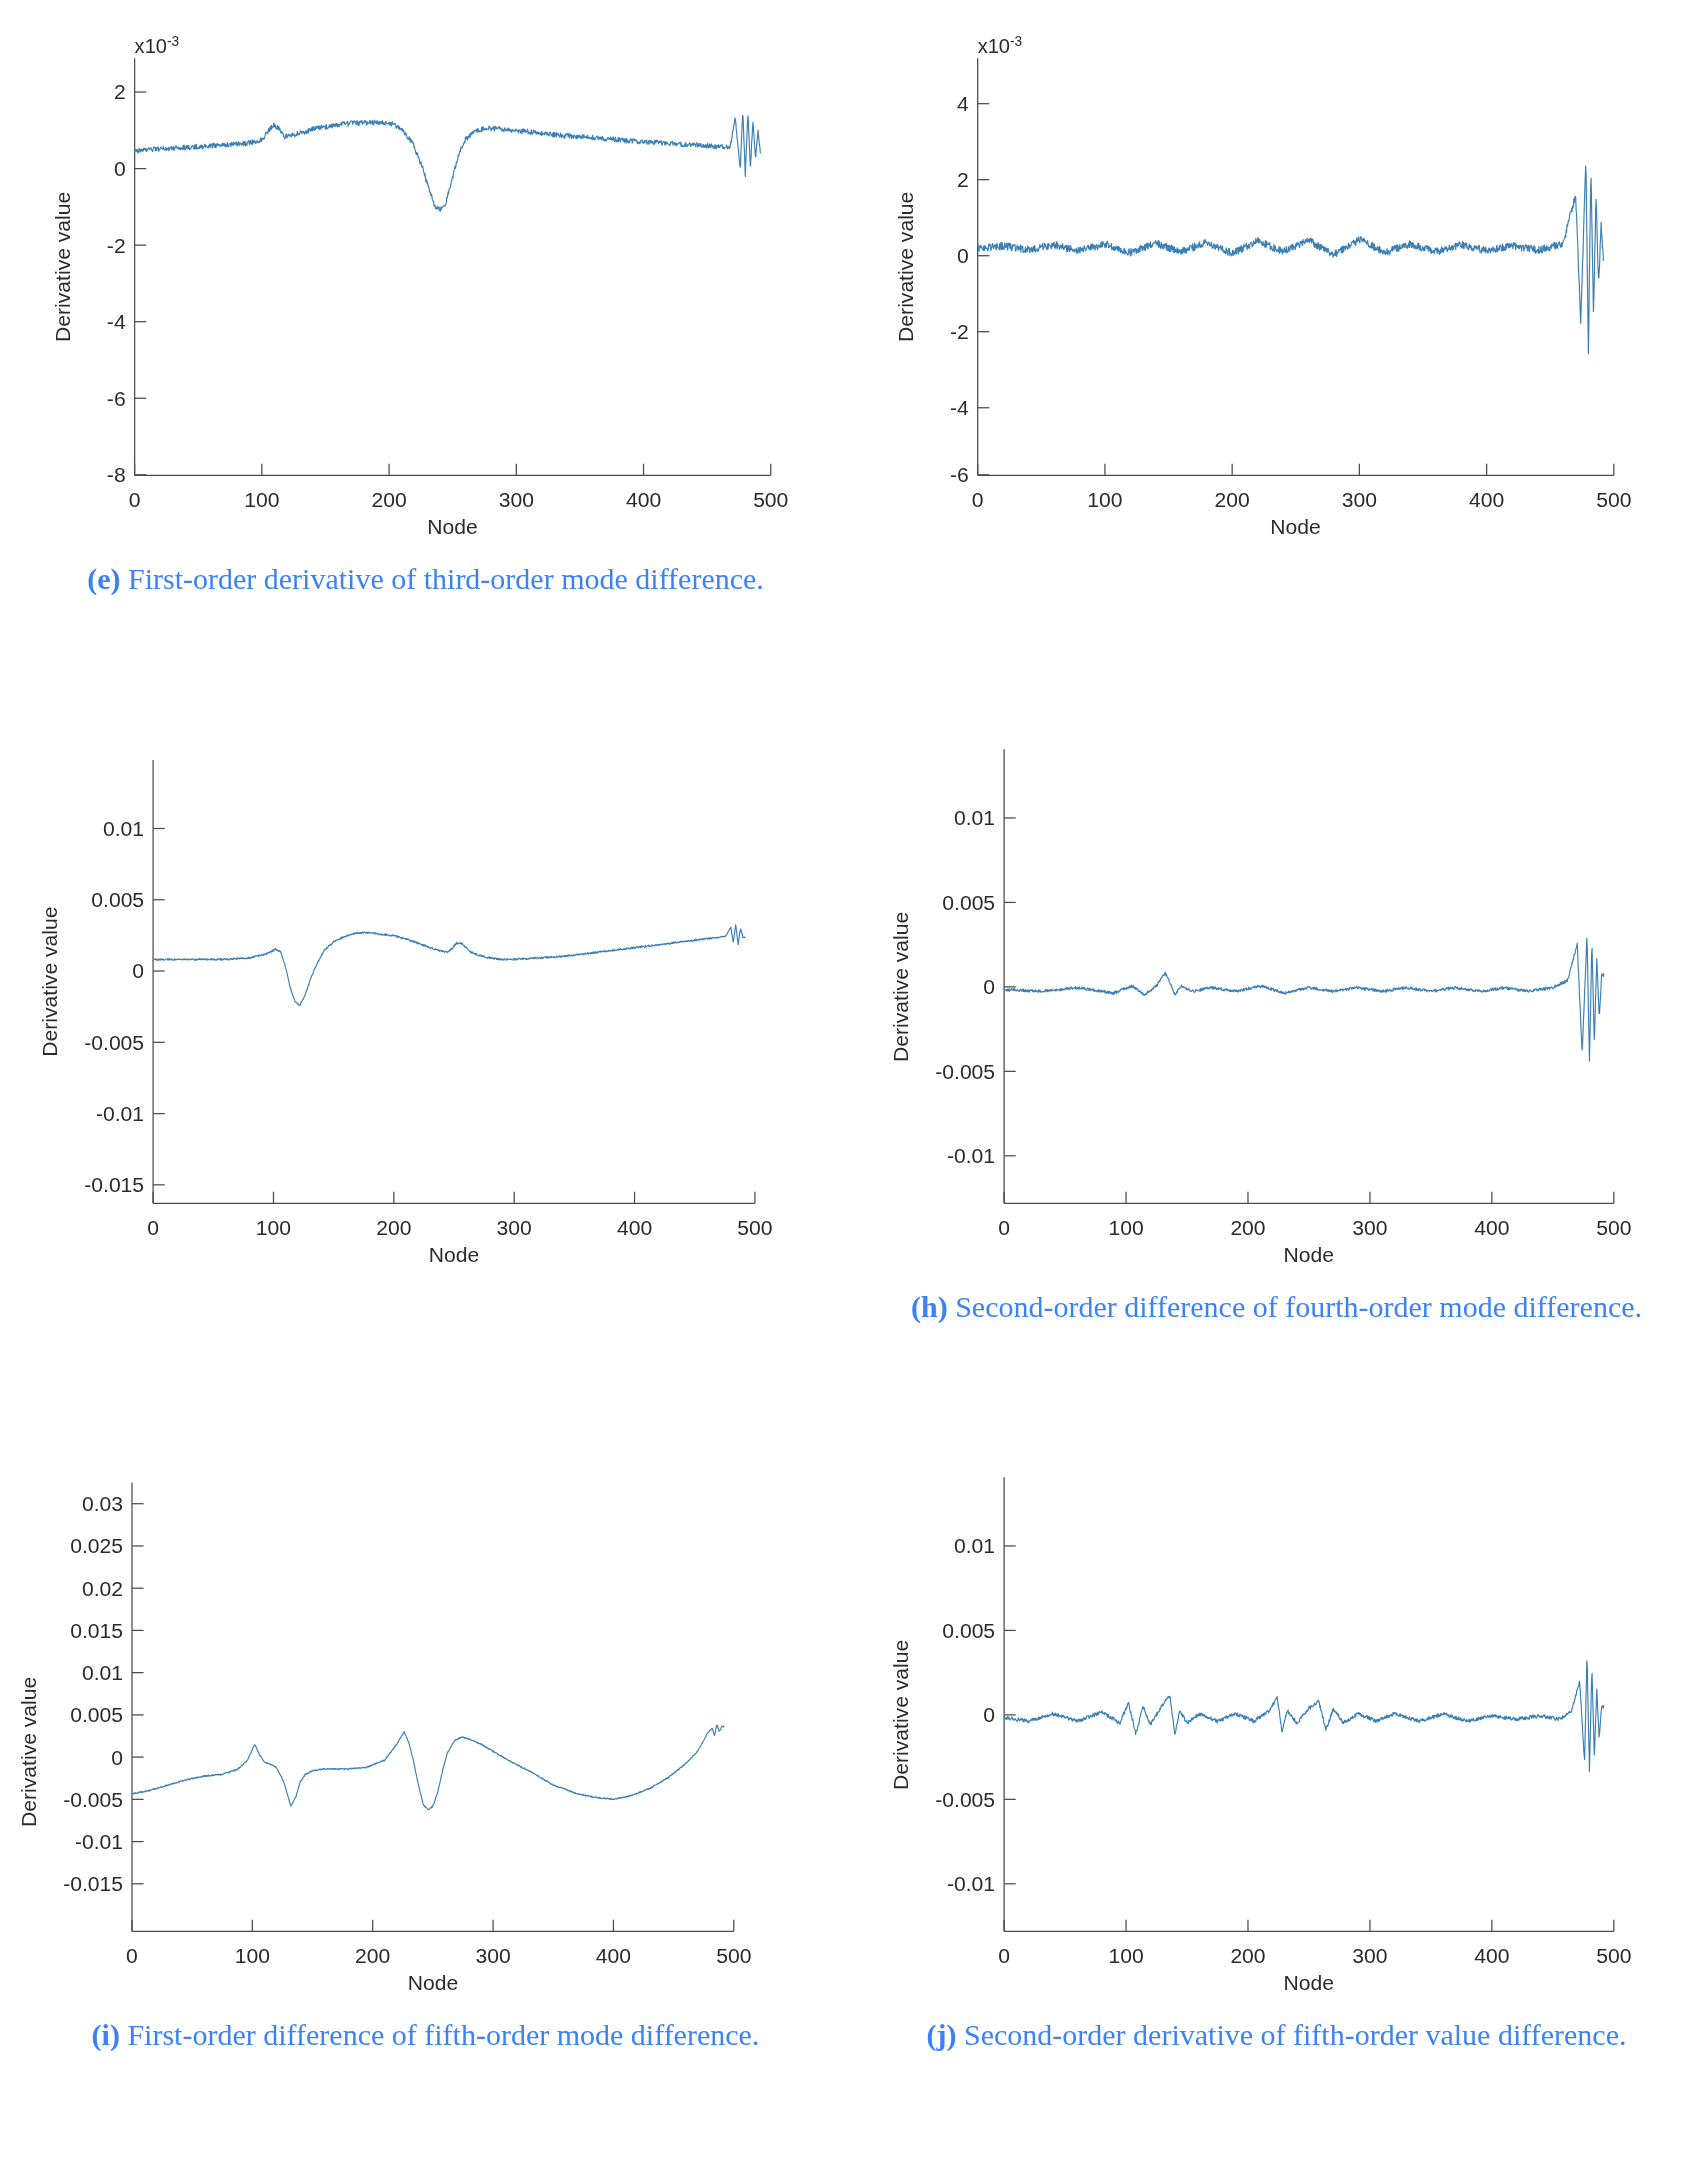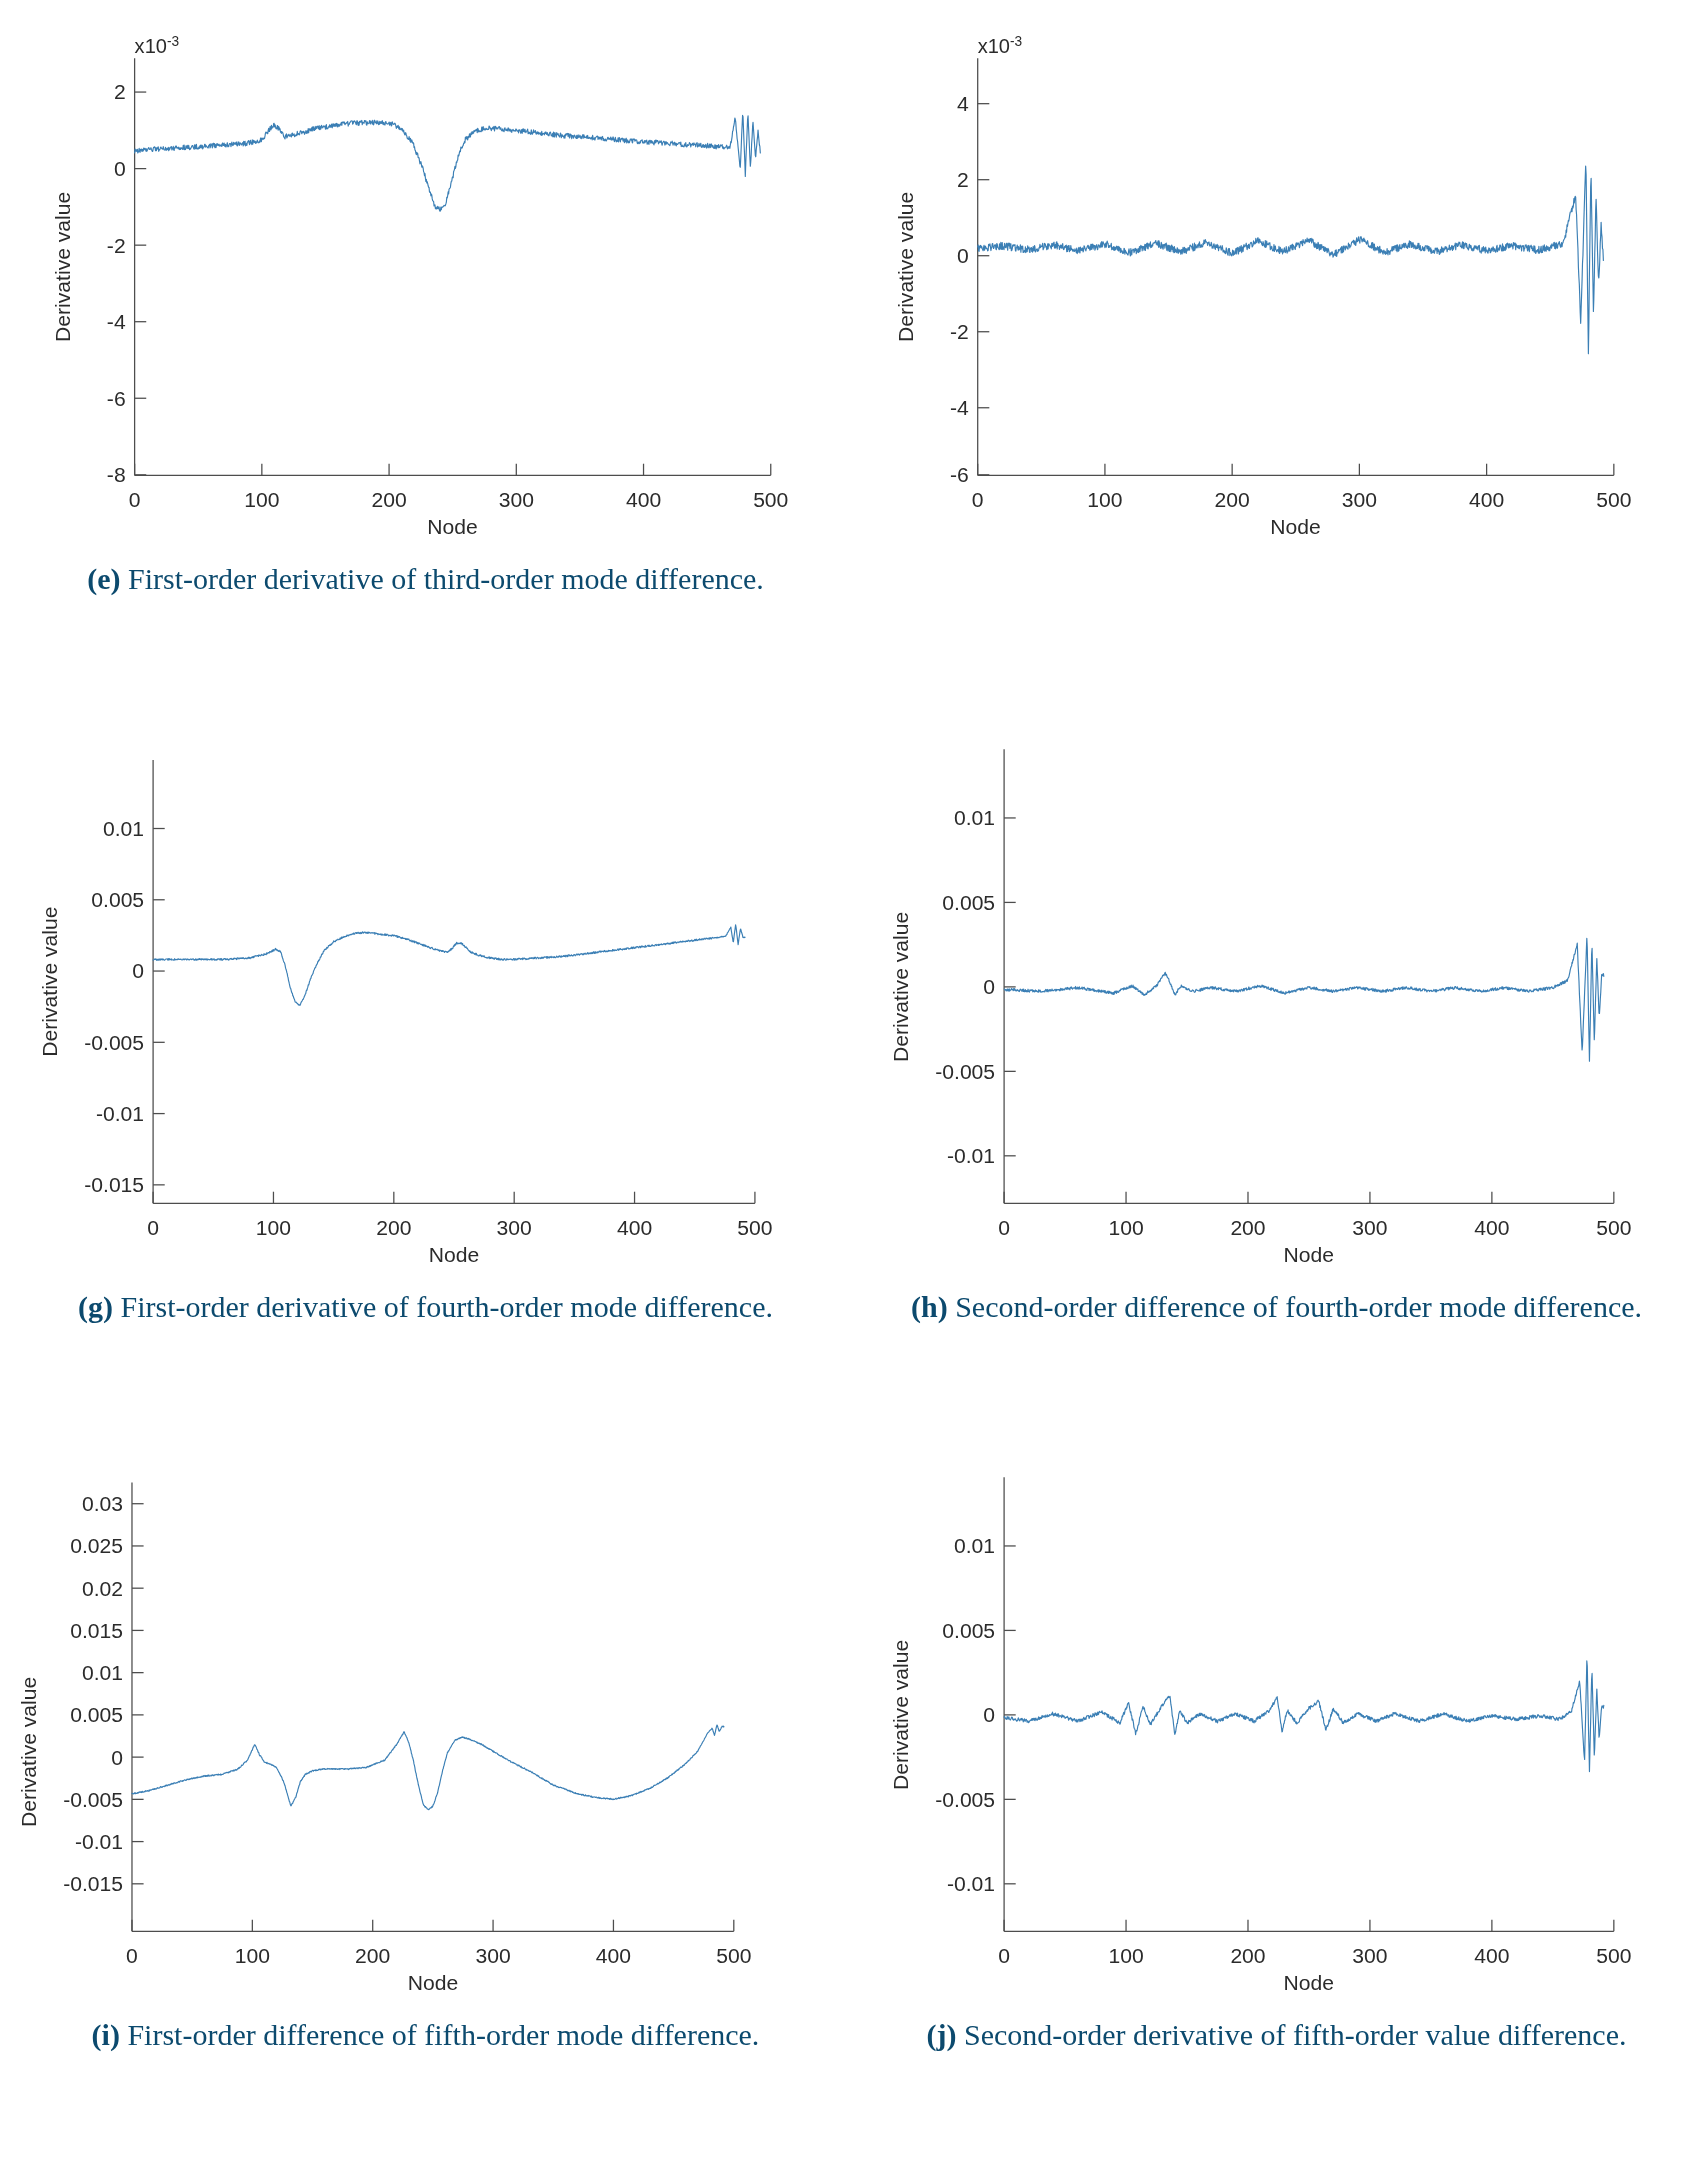--- a/index.html
+++ b/index.html
@@ -27,21 +27,21 @@
   .figure {
     position: relative;
     width: 100%;
     height: 560px;
   }
   .caption {
     text-align: center;
     font-family: "Liberation Serif", serif;
     font-size: 30px;
     line-height: 1.28;
-    color: #0c4a6e;
+    color: #3b82f6;
     padding: 0 44px;
     box-sizing: border-box;
   }
   .caption .lbl {
     font-weight: bold;
   }
   svg {
     display: block;
   }
   .axis-line {
@@ -203,24 +203,20 @@
           <text class="ticklabel" x="974" y="960" text-anchor="middle">300</text>
           <line class="tick" x1="1202" y1="900" x2="1202" y2="878"></line>
           <text class="ticklabel" x="1202" y="960" text-anchor="middle">400</text>
           <line class="tick" x1="1430" y1="900" x2="1430" y2="878"></line>
           <text class="ticklabel" x="1430" y="960" text-anchor="middle">500</text>
         </g>
         <text class="axtitle" x="860" y="1012" text-anchor="middle">Node</text>
         <text class="axtitle" x="108" y="480" text-anchor="middle" transform="rotate(-90 108 480)">Derivative value</text>
         <path class="dataline" id="path-g" d="M290.0 439.3 L290.8 439.0 L291.6 438.3 L292.4 437.2 L293.3 437.9 L294.1 438.1 L294.9 437.1 L295.7 438.4 L296.5 439.6 L297.3 437.3 L298.1 439.4 L299.0 439.1 L299.8 437.8 L300.6 439.4 L301.4 437.1 L302.2 437.7 L303.0 439.4 L303.8 437.1 L304.7 438.9 L305.5 437.3 L306.3 437.9 L307.1 437.1 L307.9 438.8 L308.7 437.3 L309.5 437.5 L310.4 439.2 L311.2 439.5 L312.0 439.6 L312.8 438.1 L313.6 437.8 L314.4 437.2 L315.2 437.1 L316.1 437.0 L316.9 436.8 L317.7 439.2 L318.5 438.6 L319.3 436.5 L320.1 439.3 L320.9 436.6 L321.8 437.9 L322.6 437.9 L323.4 437.6 L324.2 439.3 L325.0 437.1 L325.8 438.0 L326.6 438.5 L327.5 439.0 L328.3 438.8 L329.1 439.5 L329.9 439.5 L330.7 436.6 L331.5 438.2 L332.3 437.8 L333.2 438.7 L334.0 438.3 L334.8 438.3 L335.6 437.6 L336.4 438.6 L337.2 437.1 L338.0 436.8 L338.9 437.9 L339.7 437.8 L340.5 437.6 L341.3 437.5 L342.1 438.1 L342.9 437.6 L343.7 438.4 L344.6 439.1 L345.4 438.9 L346.2 438.0 L347.0 436.9 L347.8 438.3 L348.6 438.8 L349.4 437.4 L350.3 438.1 L351.1 437.1 L351.9 437.3 L352.7 437.2 L353.5 439.0 L354.3 438.6 L355.1 437.0 L356.0 437.6 L356.8 438.5 L357.6 438.0 L358.4 439.0 L359.2 438.4 L360.0 438.1 L360.8 437.2 L361.7 437.1 L362.5 438.1 L363.3 438.4 L364.1 437.7 L364.9 437.4 L365.7 436.8 L366.5 437.1 L367.4 439.2 L368.2 438.5 L369.0 439.6 L369.8 439.1 L370.6 436.9 L371.4 438.3 L372.2 439.4 L373.1 437.5 L373.9 439.1 L374.7 437.9 L375.5 437.0 L376.3 438.4 L377.1 437.6 L377.9 436.4 L378.8 438.1 L379.6 437.7 L380.4 436.8 L381.2 439.0 L382.0 437.3 L382.8 437.0 L383.6 438.1 L384.5 437.2 L385.3 438.7 L386.1 437.9 L386.9 436.9 L387.7 438.5 L388.5 438.7 L389.3 437.4 L390.2 436.7 L391.0 438.7 L391.8 437.2 L392.6 439.3 L393.4 437.2 L394.2 437.8 L395.0 438.0 L395.9 438.3 L396.7 438.8 L397.5 438.1 L398.3 438.5 L399.1 436.9 L399.9 437.8 L400.7 436.6 L401.6 439.5 L402.4 437.4 L403.2 437.2 L404.0 437.3 L404.8 438.3 L405.6 436.7 L406.4 439.3 L407.3 439.4 L408.1 438.6 L408.9 438.2 L409.7 439.1 L410.5 438.1 L411.3 438.8 L412.1 436.9 L413.0 437.8 L413.8 436.7 L414.6 437.1 L415.4 436.8 L416.2 438.6 L417.0 439.0 L417.8 436.4 L418.7 438.8 L419.5 436.4 L420.3 439.4 L421.1 439.1 L421.9 439.4 L422.7 437.1 L423.5 437.8 L424.4 437.0 L425.2 436.3 L426.0 436.4 L426.8 438.4 L427.6 436.8 L428.4 437.7 L429.2 438.5 L430.1 436.8 L430.9 436.8 L431.7 438.4 L432.5 437.7 L433.3 439.3 L434.1 438.5 L434.9 437.8 L435.8 436.1 L436.6 436.4 L437.4 437.2 L438.2 436.1 L439.0 437.7 L439.8 438.1 L440.6 438.0 L441.5 436.5 L442.3 437.7 L443.1 435.5 L443.9 435.5 L444.7 436.8 L445.5 436.7 L446.3 436.4 L447.2 435.4 L448.0 438.3 L448.8 437.9 L449.6 435.5 L450.4 435.0 L451.2 435.1 L452.0 436.6 L452.9 437.2 L453.7 435.3 L454.5 435.8 L455.3 436.2 L456.1 435.1 L456.9 436.2 L457.7 435.1 L458.6 436.3 L459.4 436.3 L460.2 434.5 L461.0 434.7 L461.8 436.3 L462.6 436.8 L463.4 436.1 L464.3 436.4 L465.1 435.9 L465.9 435.2 L466.7 436.6 L467.5 436.4 L468.3 436.4 L469.1 435.0 L470.0 435.6 L470.8 433.7 L471.6 436.0 L472.4 434.1 L473.2 435.4 L474.0 436.3 L474.8 434.8 L475.7 434.0 L476.5 434.9 L477.3 433.5 L478.1 433.1 L478.9 434.8 L479.7 432.1 L480.5 434.4 L481.4 433.4 L482.2 431.6 L483.0 431.5 L483.8 430.8 L484.6 431.7 L485.4 431.7 L486.2 431.0 L487.1 430.7 L487.9 430.9 L488.7 431.9 L489.5 432.3 L490.3 429.2 L491.1 430.8 L491.9 430.2 L492.8 430.4 L493.6 431.3 L494.4 430.7 L495.2 428.6 L496.0 428.4 L496.8 429.7 L497.6 430.1 L498.5 430.2 L499.3 430.2 L500.1 426.9 L500.9 429.1 L501.7 428.8 L502.5 428.1 L503.3 427.9 L504.2 429.0 L505.0 425.7 L505.8 427.7 L506.6 426.6 L507.4 425.3 L508.2 425.5 L509.0 424.9 L509.9 426.1 L510.7 423.1 L511.5 423.9 L512.3 423.0 L513.1 424.5 L513.9 424.1 L514.7 421.9 L515.6 420.5 L516.4 423.3 L517.2 420.2 L518.0 419.5 L518.8 422.0 L519.6 420.2 L520.4 419.4 L521.3 418.1 L522.1 417.2 L522.9 420.2 L523.7 419.7 L524.5 419.0 L525.3 421.6 L526.1 420.9 L527.0 421.4 L527.8 422.7 L528.6 420.9 L529.4 422.2 L530.2 423.3 L531.0 422.1 L531.8 424.8 L532.7 425.4 L533.5 428.9 L534.3 432.5 L535.1 434.9 L535.9 437.1 L536.7 440.3 L537.5 442.5 L538.4 443.7 L539.2 445.3 L540.0 448.7 L540.8 453.4 L541.6 456.1 L542.4 458.5 L543.2 462.2 L544.1 464.9 L544.9 470.1 L545.7 472.5 L546.5 477.9 L547.3 480.6 L548.1 484.5 L548.9 488.0 L549.8 492.1 L550.6 492.7 L551.4 496.0 L552.2 499.3 L553.0 501.6 L553.8 502.0 L554.6 506.9 L555.5 506.9 L556.3 510.7 L557.1 512.3 L557.9 514.1 L558.7 517.1 L559.5 519.1 L560.3 518.6 L561.2 519.2 L562.0 520.7 L562.8 521.0 L563.6 521.6 L564.4 523.0 L565.2 524.1 L566.0 522.9 L566.9 524.6 L567.7 524.6 L568.5 524.7 L569.3 522.8 L570.1 519.9 L570.9 518.4 L571.7 517.5 L572.6 515.8 L573.4 514.1 L574.2 513.8 L575.0 511.6 L575.8 510.2 L576.6 507.8 L577.4 506.5 L578.3 503.8 L579.1 502.8 L579.9 498.5 L580.7 496.0 L581.5 496.4 L582.3 492.5 L583.1 490.5 L584.0 485.9 L584.8 486.4 L585.6 483.3 L586.4 479.3 L587.2 477.9 L588.0 474.6 L588.8 474.4 L589.7 470.5 L590.5 468.6 L591.3 467.7 L592.1 465.7 L592.9 464.9 L593.7 461.1 L594.5 458.8 L595.4 457.1 L596.2 454.8 L597.0 453.6 L597.8 453.4 L598.6 450.2 L599.4 448.8 L600.2 447.1 L601.1 446.2 L601.9 442.2 L602.7 442.5 L603.5 439.2 L604.3 440.1 L605.1 438.7 L605.9 437.1 L606.8 433.1 L607.6 433.6 L608.4 431.8 L609.2 428.3 L610.0 427.5 L610.8 427.9 L611.6 426.6 L612.5 422.8 L613.3 422.9 L614.1 420.3 L614.9 419.3 L615.7 418.7 L616.5 418.5 L617.3 419.5 L618.2 417.2 L619.0 415.3 L619.8 415.4 L620.6 416.5 L621.4 414.5 L622.2 411.8 L623.0 412.2 L623.9 411.7 L624.7 410.4 L625.5 411.6 L626.3 410.4 L627.1 408.9 L627.9 409.8 L628.7 408.7 L629.6 406.6 L630.4 406.7 L631.2 405.1 L632.0 402.9 L632.8 404.5 L633.6 403.6 L634.4 403.5 L635.3 404.4 L636.1 402.2 L636.9 401.2 L637.7 401.8 L638.5 401.0 L639.3 400.6 L640.1 399.7 L641.0 400.6 L641.8 400.6 L642.6 400.3 L643.4 399.7 L644.2 397.4 L645.0 399.4 L645.8 398.4 L646.7 395.8 L647.5 398.4 L648.3 395.8 L649.1 396.6 L649.9 395.5 L650.7 396.2 L651.5 394.5 L652.4 395.4 L653.2 395.6 L654.0 394.4 L654.8 394.8 L655.6 394.3 L656.4 394.5 L657.2 391.7 L658.1 392.5 L658.9 393.1 L659.7 392.2 L660.5 393.3 L661.3 391.2 L662.1 391.7 L662.9 391.8 L663.8 390.6 L664.6 391.2 L665.4 391.3 L666.2 390.3 L667.0 389.5 L667.8 390.3 L668.6 390.1 L669.5 388.0 L670.3 390.1 L671.1 390.3 L671.9 389.9 L672.7 387.5 L673.5 387.4 L674.3 387.3 L675.2 388.8 L676.0 387.2 L676.8 388.2 L677.6 388.3 L678.4 386.4 L679.2 388.3 L680.0 387.7 L680.9 388.9 L681.7 388.1 L682.5 386.8 L683.3 389.2 L684.1 387.6 L684.9 388.9 L685.7 387.2 L686.6 385.9 L687.4 386.1 L688.2 388.3 L689.0 387.5 L689.8 386.6 L690.6 386.3 L691.4 386.0 L692.3 387.9 L693.1 386.9 L693.9 388.4 L694.7 386.9 L695.5 386.3 L696.3 388.7 L697.1 388.5 L698.0 386.3 L698.8 388.0 L699.6 386.7 L700.4 387.4 L701.2 387.4 L702.0 388.2 L702.8 387.8 L703.7 387.9 L704.5 387.1 L705.3 387.7 L706.1 387.6 L706.9 388.4 L707.7 387.7 L708.5 387.5 L709.4 387.3 L710.2 390.4 L711.0 388.5 L711.8 387.5 L712.6 388.3 L713.4 389.0 L714.2 389.3 L715.1 389.0 L715.9 391.2 L716.7 389.8 L717.5 389.4 L718.3 390.4 L719.1 390.7 L719.9 390.2 L720.8 391.0 L721.6 389.8 L722.4 391.9 L723.2 390.2 L724.0 390.0 L724.8 392.0 L725.6 391.4 L726.5 391.2 L727.3 391.5 L728.1 392.1 L728.9 389.5 L729.7 392.4 L730.5 389.8 L731.3 392.6 L732.2 392.3 L733.0 390.0 L733.8 391.3 L734.6 391.2 L735.4 392.0 L736.2 393.4 L737.0 392.2 L737.9 392.5 L738.7 392.9 L739.5 392.9 L740.3 392.2 L741.1 393.5 L741.9 393.8 L742.7 391.6 L743.6 392.5 L744.4 391.5 L745.2 393.5 L746.0 393.2 L746.8 391.9 L747.6 392.8 L748.4 392.7 L749.3 394.0 L750.1 392.7 L750.9 392.8 L751.7 394.3 L752.5 396.3 L753.3 393.4 L754.1 396.2 L755.0 394.4 L755.8 395.3 L756.6 394.7 L757.4 395.8 L758.2 396.2 L759.0 397.0 L759.8 398.0 L760.7 396.6 L761.5 398.4 L762.3 396.1 L763.1 398.0 L763.9 398.3 L764.7 397.8 L765.5 397.8 L766.4 398.4 L767.2 398.5 L768.0 399.8 L768.8 398.3 L769.6 400.4 L770.4 399.0 L771.2 400.4 L772.1 398.9 L772.9 400.0 L773.7 399.6 L774.5 399.3 L775.3 401.3 L776.1 402.3 L776.9 403.2 L777.8 402.1 L778.6 401.5 L779.4 403.6 L780.2 404.3 L781.0 404.8 L781.8 402.4 L782.6 403.9 L783.5 404.7 L784.3 403.1 L785.1 406.4 L785.9 403.5 L786.7 404.6 L787.5 405.3 L788.3 406.1 L789.2 404.8 L790.0 408.1 L790.8 406.3 L791.6 406.4 L792.4 408.8 L793.2 406.5 L794.0 407.7 L794.9 407.1 L795.7 408.5 L796.5 409.3 L797.3 409.7 L798.1 409.3 L798.9 409.5 L799.7 411.0 L800.6 411.7 L801.4 409.3 L802.2 412.5 L803.0 410.6 L803.8 412.0 L804.6 410.4 L805.4 413.5 L806.3 411.3 L807.1 412.5 L807.9 413.1 L808.7 413.7 L809.5 413.2 L810.3 415.0 L811.1 414.6 L812.0 413.3 L812.8 415.2 L813.6 416.2 L814.4 416.2 L815.2 417.5 L816.0 416.6 L816.8 415.3 L817.7 415.8 L818.5 415.2 L819.3 417.1 L820.1 418.3 L820.9 418.8 L821.7 419.5 L822.5 419.4 L823.4 419.7 L824.2 417.5 L825.0 419.5 L825.8 418.9 L826.6 419.1 L827.4 419.4 L828.2 418.7 L829.1 420.2 L829.9 420.6 L830.7 420.8 L831.5 419.5 L832.3 422.6 L833.1 421.8 L833.9 420.6 L834.8 420.8 L835.6 421.9 L836.4 422.8 L837.2 421.2 L838.0 423.0 L838.8 421.4 L839.6 422.5 L840.5 422.1 L841.3 423.6 L842.1 424.7 L842.9 422.9 L843.7 422.5 L844.5 422.8 L845.3 422.9 L846.2 424.2 L847.0 423.2 L847.8 424.7 L848.6 423.7 L849.4 423.5 L850.2 422.0 L851.0 420.6 L851.9 421.9 L852.7 419.3 L853.5 418.1 L854.3 420.6 L855.1 417.0 L855.9 418.6 L856.7 417.5 L857.6 417.3 L858.4 414.7 L859.2 412.4 L860.0 413.4 L860.8 410.2 L861.6 411.7 L862.4 408.6 L863.3 410.3 L864.1 408.6 L864.9 405.6 L865.7 407.2 L866.5 408.5 L867.3 406.9 L868.1 408.3 L869.0 407.7 L869.8 407.5 L870.6 408.1 L871.4 406.8 L872.2 406.6 L873.0 408.4 L873.8 406.7 L874.7 407.0 L875.5 410.2 L876.3 408.1 L877.1 410.6 L877.9 411.9 L878.7 411.6 L879.5 411.5 L880.4 414.1 L881.2 415.2 L882.0 415.4 L882.8 413.9 L883.6 416.6 L884.4 416.4 L885.2 416.6 L886.1 418.6 L886.9 420.3 L887.7 420.8 L888.5 421.8 L889.3 422.9 L890.1 421.6 L890.9 424.7 L891.8 423.8 L892.6 425.8 L893.4 424.3 L894.2 426.4 L895.0 423.8 L895.8 425.6 L896.6 425.4 L897.5 426.4 L898.3 427.5 L899.1 428.5 L899.9 426.9 L900.7 426.3 L901.5 429.4 L902.3 426.6 L903.2 429.6 L904.0 429.6 L904.8 429.6 L905.6 431.1 L906.4 431.5 L907.2 431.0 L908.0 429.9 L908.9 431.0 L909.7 429.0 L910.5 430.9 L911.3 430.1 L912.1 432.3 L912.9 432.9 L913.7 431.2 L914.6 431.7 L915.4 431.6 L916.2 432.7 L917.0 430.9 L917.8 433.2 L918.6 434.1 L919.4 434.2 L920.3 434.4 L921.1 435.1 L921.9 434.6 L922.7 434.0 L923.5 435.5 L924.3 435.0 L925.1 435.2 L926.0 433.3 L926.8 433.2 L927.6 436.6 L928.4 433.8 L929.2 436.1 L930.0 435.5 L930.8 434.1 L931.7 435.6 L932.5 434.7 L933.3 436.3 L934.1 435.2 L934.9 436.3 L935.7 437.4 L936.5 437.6 L937.4 434.9 L938.2 435.1 L939.0 436.1 L939.8 435.3 L940.6 437.9 L941.4 438.3 L942.2 436.5 L943.1 436.2 L943.9 438.6 L944.7 435.6 L945.5 438.9 L946.3 438.7 L947.1 436.7 L947.9 439.0 L948.8 438.5 L949.6 437.1 L950.4 436.8 L951.2 438.7 L952.0 439.3 L952.8 438.3 L953.6 439.1 L954.5 436.9 L955.3 437.2 L956.1 436.4 L956.9 438.8 L957.7 439.3 L958.5 438.9 L959.3 439.1 L960.2 436.4 L961.0 437.6 L961.8 438.5 L962.6 438.6 L963.4 437.7 L964.2 437.5 L965.0 437.8 L965.9 437.9 L966.7 437.6 L967.5 437.0 L968.3 437.3 L969.1 438.5 L969.9 438.6 L970.7 438.2 L971.6 439.4 L972.4 436.9 L973.2 436.4 L974.0 436.5 L974.8 439.3 L975.6 439.0 L976.4 436.6 L977.3 438.6 L978.1 437.8 L978.9 439.0 L979.7 436.6 L980.5 436.8 L981.3 437.9 L982.1 435.9 L983.0 436.1 L983.8 435.8 L984.6 436.2 L985.4 437.6 L986.2 437.8 L987.0 436.2 L987.8 436.9 L988.7 437.5 L989.5 435.5 L990.3 438.4 L991.1 435.4 L991.9 436.5 L992.7 436.7 L993.5 435.3 L994.4 436.4 L995.2 436.3 L996.0 438.3 L996.8 437.1 L997.6 437.7 L998.4 436.9 L999.2 437.2 L1000.1 438.0 L1000.9 437.3 L1001.7 435.9 L1002.5 437.0 L1003.3 435.1 L1004.1 435.9 L1004.9 435.0 L1005.8 436.2 L1006.6 436.0 L1007.4 434.5 L1008.2 435.6 L1009.0 435.2 L1009.8 436.8 L1010.6 436.5 L1011.5 434.1 L1012.3 436.3 L1013.1 434.0 L1013.9 434.2 L1014.7 434.0 L1015.5 437.0 L1016.3 435.7 L1017.2 435.2 L1018.0 433.9 L1018.8 434.4 L1019.6 435.0 L1020.4 436.7 L1021.2 435.3 L1022.0 435.2 L1022.9 434.8 L1023.7 436.3 L1024.5 436.4 L1025.3 434.1 L1026.1 433.9 L1026.9 436.2 L1027.7 434.2 L1028.6 433.9 L1029.4 435.5 L1030.2 434.1 L1031.0 433.0 L1031.8 433.7 L1032.6 433.7 L1033.4 433.9 L1034.3 433.0 L1035.1 432.8 L1035.9 435.9 L1036.7 435.3 L1037.5 432.4 L1038.3 435.2 L1039.1 433.7 L1040.0 433.3 L1040.8 435.2 L1041.6 433.0 L1042.4 434.1 L1043.2 433.9 L1044.0 432.2 L1044.8 434.7 L1045.7 434.1 L1046.5 433.4 L1047.3 433.3 L1048.1 433.9 L1048.9 434.7 L1049.7 432.5 L1050.5 433.8 L1051.4 434.5 L1052.2 434.8 L1053.0 433.4 L1053.8 433.4 L1054.6 431.7 L1055.4 433.7 L1056.2 433.6 L1057.1 432.7 L1057.9 433.5 L1058.7 431.5 L1059.5 432.0 L1060.3 431.4 L1061.1 433.4 L1061.9 432.1 L1062.8 434.1 L1063.6 431.4 L1064.4 431.8 L1065.2 432.8 L1066.0 432.0 L1066.8 432.4 L1067.6 430.6 L1068.5 432.0 L1069.3 432.3 L1070.1 430.3 L1070.9 430.4 L1071.7 433.1 L1072.5 431.9 L1073.3 430.5 L1074.2 430.0 L1075.0 432.7 L1075.8 432.7 L1076.6 429.5 L1077.4 429.6 L1078.2 429.2 L1079.0 431.3 L1079.9 430.8 L1080.7 431.3 L1081.5 430.6 L1082.3 429.3 L1083.1 430.2 L1083.9 431.3 L1084.7 430.6 L1085.6 431.4 L1086.4 429.7 L1087.2 428.8 L1088.0 429.5 L1088.8 429.0 L1089.6 431.1 L1090.4 429.6 L1091.3 429.4 L1092.1 429.1 L1092.9 427.4 L1093.7 429.5 L1094.5 428.7 L1095.3 428.4 L1096.1 427.7 L1097.0 429.8 L1097.8 429.8 L1098.6 428.0 L1099.4 427.5 L1100.2 428.2 L1101.0 427.8 L1101.8 426.8 L1102.7 427.0 L1103.5 429.1 L1104.3 429.0 L1105.1 429.1 L1105.9 426.7 L1106.7 428.1 L1107.5 426.8 L1108.4 426.0 L1109.2 427.9 L1110.0 427.7 L1110.8 428.0 L1111.6 427.3 L1112.4 425.7 L1113.2 425.2 L1114.1 427.9 L1114.9 426.1 L1115.7 426.9 L1116.5 426.2 L1117.3 427.2 L1118.1 425.4 L1118.9 426.9 L1119.8 425.7 L1120.6 426.9 L1121.4 424.7 L1122.2 426.9 L1123.0 426.4 L1123.8 424.3 L1124.6 423.5 L1125.5 426.5 L1126.3 426.6 L1127.1 423.7 L1127.9 426.3 L1128.7 423.5 L1129.5 424.7 L1130.3 425.5 L1131.2 425.5 L1132.0 423.6 L1132.8 425.2 L1133.6 424.2 L1134.4 423.5 L1135.2 422.2 L1136.0 422.5 L1136.9 424.3 L1137.7 422.0 L1138.5 423.5 L1139.3 423.6 L1140.1 422.3 L1140.9 423.0 L1141.7 422.7 L1142.6 422.4 L1143.4 423.6 L1144.2 423.0 L1145.0 421.0 L1145.8 421.1 L1146.6 423.1 L1147.4 423.7 L1148.3 423.5 L1149.1 421.9 L1149.9 422.9 L1150.7 423.2 L1151.5 422.1 L1152.3 420.7 L1153.1 422.6 L1154.0 421.1 L1154.8 421.3 L1155.6 422.2 L1156.4 421.5 L1157.2 421.2 L1158.0 421.9 L1158.8 421.9 L1159.7 422.5 L1160.5 419.2 L1161.3 420.0 L1162.1 421.5 L1162.9 420.0 L1163.7 421.6 L1164.5 420.3 L1165.4 419.8 L1166.2 420.8 L1167.0 421.0 L1167.8 421.1 L1168.6 420.3 L1169.4 418.5 L1170.2 419.4 L1171.1 418.6 L1171.9 420.9 L1172.7 418.3 L1173.5 419.4 L1174.3 417.5 L1175.1 417.4 L1175.9 419.2 L1176.8 419.3 L1177.6 419.2 L1178.4 418.5 L1179.2 419.9 L1180.0 418.3 L1180.8 418.9 L1181.6 418.1 L1182.5 418.8 L1183.3 419.3 L1184.1 416.9 L1184.9 418.0 L1185.7 419.1 L1186.5 419.0 L1187.3 416.0 L1188.2 416.4 L1189.0 416.6 L1189.8 415.9 L1190.6 416.9 L1191.4 418.5 L1192.2 417.9 L1193.0 417.5 L1193.9 417.7 L1194.7 416.3 L1195.5 417.3 L1196.3 414.7 L1197.1 416.7 L1197.9 417.6 L1198.7 415.0 L1199.6 414.4 L1200.4 416.6 L1201.2 417.1 L1202.0 417.1 L1202.8 414.7 L1203.6 416.0 L1204.4 416.4 L1205.3 414.0 L1206.1 414.5 L1206.9 413.7 L1207.7 413.7 L1208.5 414.8 L1209.3 415.1 L1210.1 416.0 L1211.0 413.5 L1211.8 413.2 L1212.6 413.6 L1213.4 415.8 L1214.2 415.2 L1215.0 412.5 L1215.8 412.7 L1216.7 414.1 L1217.5 412.8 L1218.3 414.3 L1219.1 413.6 L1219.9 413.9 L1220.7 414.8 L1221.5 414.2 L1222.4 411.5 L1223.2 414.6 L1224.0 413.9 L1224.8 413.8 L1225.6 412.6 L1226.4 412.5 L1227.2 411.2 L1228.1 411.2 L1228.9 413.4 L1229.7 411.0 L1230.5 412.9 L1231.3 413.3 L1232.1 413.3 L1232.9 412.8 L1233.8 411.5 L1234.6 412.4 L1235.4 410.1 L1236.2 411.7 L1237.0 412.3 L1237.8 411.8 L1238.6 412.0 L1239.5 412.5 L1240.3 412.1 L1241.1 410.1 L1241.9 410.2 L1242.7 409.6 L1243.5 411.7 L1244.3 410.5 L1245.2 410.1 L1246.0 410.5 L1246.8 411.2 L1247.6 409.2 L1248.4 411.5 L1249.2 409.6 L1250.0 409.7 L1250.9 409.9 L1251.7 409.7 L1252.5 408.4 L1253.3 409.5 L1254.1 410.3 L1254.9 409.7 L1255.7 409.5 L1256.6 408.5 L1257.4 408.9 L1258.2 407.9 L1259.0 409.2 L1259.8 408.4 L1260.6 410.0 L1261.4 407.8 L1262.3 408.1 L1263.1 408.6 L1263.9 406.8 L1264.7 408.1 L1265.5 407.2 L1266.3 407.5 L1267.1 409.2 L1268.0 407.6 L1268.8 408.0 L1269.6 409.0 L1270.4 407.0 L1271.2 407.9 L1272.0 407.7 L1272.8 405.8 L1273.7 407.6 L1274.5 405.3 L1275.3 407.9 L1276.1 405.1 L1276.9 406.7 L1277.7 406.4 L1278.5 404.6 L1279.4 404.7 L1280.2 406.6 L1281.0 405.8 L1281.8 407.0 L1282.6 405.8 L1283.4 405.1 L1284.2 405.0 L1285.1 405.1 L1285.9 406.0 L1286.7 404.9 L1287.5 404.4 L1288.3 404.9 L1289.1 403.5 L1289.9 404.7 L1290.8 404.3 L1291.6 405.1 L1292.4 404.8 L1293.2 403.2 L1294.0 404.8 L1294.8 403.9 L1295.6 404.1 L1296.5 403.8 L1297.3 404.4 L1298.1 404.9 L1298.9 403.1 L1299.7 403.7 L1300.5 402.9 L1301.3 404.0 L1302.2 404.1 L1303.0 402.3 L1303.8 401.5 L1304.6 402.8 L1305.4 402.3 L1306.2 403.1 L1307.0 404.3 L1307.9 402.2 L1308.7 402.7 L1309.5 402.8 L1310.3 401.1 L1311.1 402.1 L1311.9 403.7 L1312.7 403.6 L1313.6 402.0 L1314.4 403.1 L1315.2 401.9 L1316.0 400.1 L1316.8 401.0 L1317.6 402.3 L1318.4 400.0 L1319.3 399.6 L1320.1 402.4 L1320.9 402.2 L1321.7 402.0 L1322.5 400.5 L1323.3 400.2 L1324.1 400.8 L1325.0 398.9 L1325.8 400.9 L1326.6 399.9 L1327.4 400.7 L1328.2 400.9 L1329.0 399.6 L1329.8 398.8 L1330.7 398.9 L1331.5 400.8 L1332.3 400.3 L1333.1 399.0 L1333.9 397.8 L1334.7 399.1 L1335.5 399.1 L1336.4 399.5 L1337.2 397.8 L1338.0 398.6 L1338.8 397.8 L1339.6 398.1 L1340.4 399.3 L1341.2 399.1 L1342.1 399.2 L1342.9 397.1 L1343.7 399.5 L1344.5 398.8 L1345.3 396.5 L1346.1 398.6 L1346.9 397.9 L1347.8 399.3 L1348.6 396.9 L1349.4 396.2 L1350.2 396.9 L1351.0 397.0 L1351.8 397.6 L1352.6 397.5 L1353.5 396.6 L1354.3 396.8 L1355.1 396.4 L1355.9 397.0 L1356.7 396.5 L1357.5 397.4 L1358.3 395.8 L1359.2 397.0 L1360.0 396.2 L1360.8 396.7 L1361.6 396.9 L1362.4 396.3 L1363.2 395.7 L1364.0 395.7 L1364.9 395.0 L1365.7 395.7 L1366.5 394.8 L1367.3 394.1 L1368.1 395.1 L1368.9 395.2 L1369.7 394.2 L1370.6 395.1 L1371.4 394.6 L1372.2 394.4 L1373.0 394.5 L1373.8 393.8 L1374.6 393.9 L1375.4 392.1 L1376.3 391.3 L1377.1 390.6 L1377.9 387.4 L1378.7 386.8 L1379.5 385.7 L1380.3 383.6 L1381.1 382.8 L1382.0 381.0 L1382.8 379.3 L1383.6 378.8 L1384.4 376.6 L1385.2 382.8 L1386.0 387.7 L1386.8 393.6 L1387.7 397.5 L1388.5 403.7 L1389.3 404.5 L1390.1 397.8 L1390.9 391.1 L1391.7 385.3 L1392.5 379.5 L1393.4 372.5 L1394.2 376.8 L1395.0 382.6 L1395.8 389.8 L1396.6 396.9 L1397.4 403.5 L1398.2 409.9 L1399.1 403.8 L1399.9 397.0 L1400.7 392.7 L1401.5 386.8 L1402.3 382.0 L1403.1 380.5 L1403.9 384.2 L1404.8 387.1 L1405.6 389.4 L1406.4 392.1 L1407.2 396.3 L1408.0 395.9 L1408.8 396.7 L1409.6 396.8 L1410.5 395.7 L1411.3 396.1"></path>
       </svg>
-    </div>
-    <div class="caption">
-      <span class="lbl">(g)</span>
-      <span>First-order derivative of fourth-order mode difference.</span>
     </div>
   </div>
 
   <div class="cell">
     <div class="figure">
       <svg viewBox="0 0 1612 1060" width="851" height="560">
         <line class="axis-line" x1="290" y1="40" x2="290" y2="900"></line>
         <line class="axis-line" x1="290" y1="900" x2="1445" y2="900"></line>
         <g>
           <line class="tick" x1="290" y1="170" x2="312" y2="170"></line>

